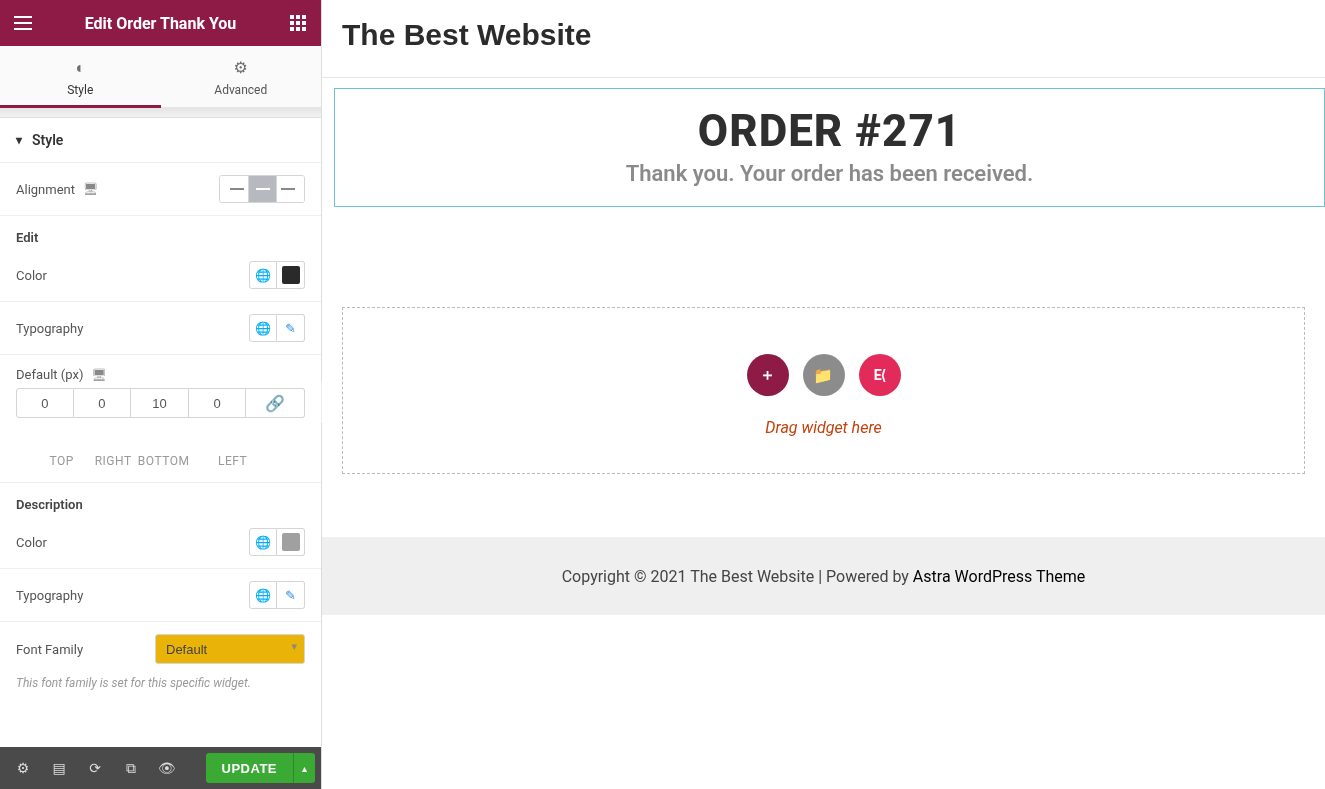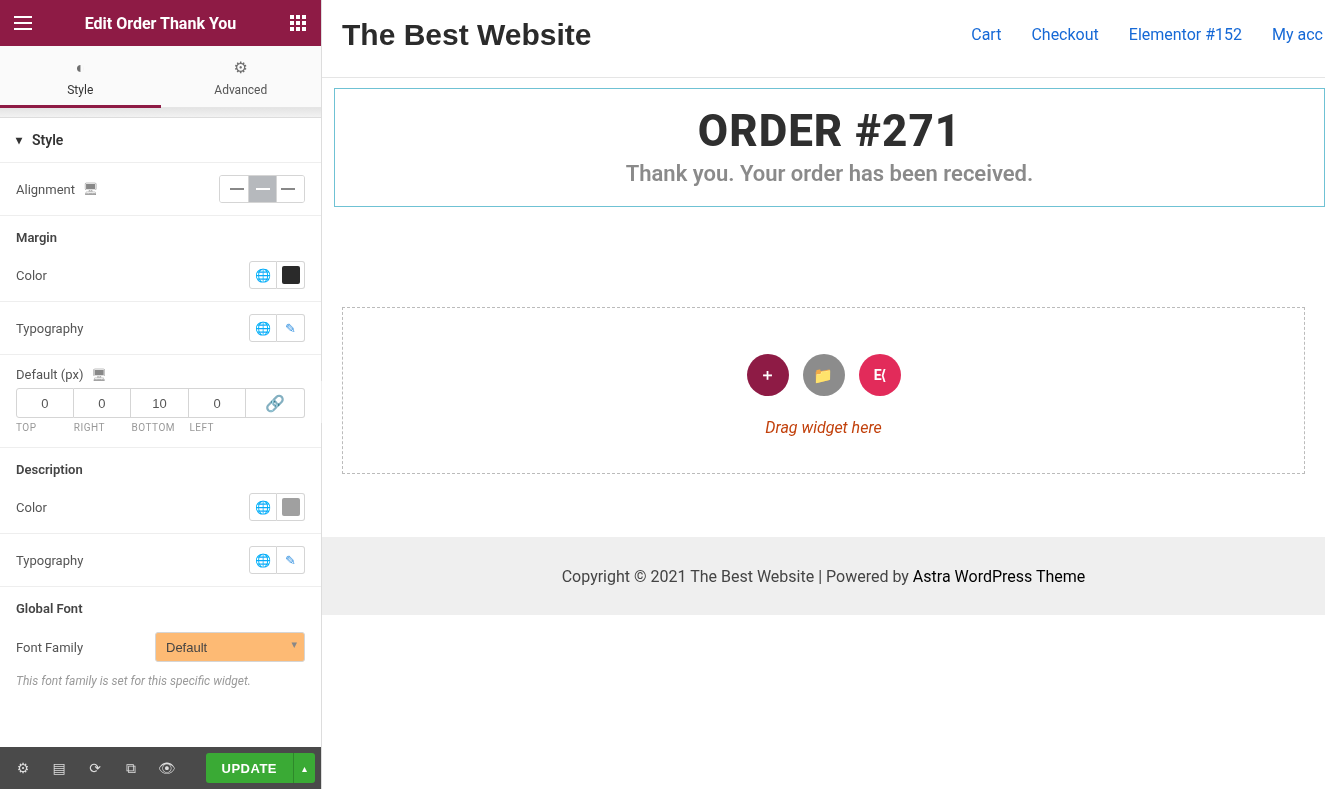--- a/index.html
+++ b/index.html
@@ -54,25 +54,25 @@
 
   .margin-label{ padding:12px 16px 6px; font-size:13px; color:#555; display:flex; align-items:center; gap:8px;}
   .margin-inputs{ display:flex; padding:0 16px 4px;}
   .margin-inputs .mcell{ flex:1;}
   .margin-inputs input{ width:100%; height:30px; border:1px solid #d5d5d5; text-align:center; font-size:13px; color:#555; outline:none;}
   .margin-inputs .mcell + .mcell input{ border-left:none;}
   .margin-inputs .link-cell{ flex:1; border:1px solid #d5d5d5; border-left:none; height:30px; display:flex; align-items:center; justify-content:center; color:#666; cursor:pointer;}
   .margin-inputs .mcell:first-child input{ border-radius:3px 0 0 3px;}
   .margin-inputs .link-cell{ border-radius:0 3px 3px 0;}
   .margin-sublabels{ display:flex; padding:0 16px 14px;}
-  .margin-sublabels span{ flex:1; text-align:left; font-size:10px; color:#999; letter-spacing:0.5px;}
+  .margin-sublabels span{ flex:1; text-align:right; font-size:12px; color:#999; letter-spacing:0.5px;margin-top:32px;}
   .margin-block{ border-bottom:1px solid #eee;}
 
   .select-wrap{ position:relative;}
-  .select-wrap select{ width:150px; height:30px; border:1px solid #d5d5d5; border-radius:3px; background:#fdba74; padding:0 24px 0 10px; font-size:13px; color:#444; appearance:none; -webkit-appearance:none; outline:none; cursor:pointer;}
+  .select-wrap select{ width:150px; height:30px; border:1px solid #d5d5d5; border-radius:3px; background:#eab308; padding:0 24px 0 10px; font-size:13px; color:#444; appearance:none; -webkit-appearance:none; outline:none; cursor:pointer;}
   .select-wrap::after{ content:"▾"; position:absolute; right:8px; top:6px; font-size:11px; color:#888; pointer-events:none;}
 
   .hint{ padding:0 16px 16px; font-size:12px; color:#9a9a9a; font-style:italic;}
 
   
   .panel-footer{ height:42px; background:#4a4a4a; display:flex; align-items:center; padding:0 6px; gap:2px;}
   .footer-icon{ width:34px; height:34px; display:flex; align-items:center; justify-content:center; color:#ddd; font-size:14px; cursor:pointer;}
   .footer-spacer{flex:1;}
   .update-wrap{ display:flex;}
   .update-btn{ background:#3aaa35; color:#fff; border:none; height:30px; padding:0 16px; font-size:13px; font-weight:600; letter-spacing:0.5px; cursor:pointer; border-radius:3px 0 0 3px;}
@@ -163,21 +163,21 @@
           <div class="seg active">
               <div class="seg-bar"></div>
             </div>
           <div class="seg seg-right">
               <div class="seg-bar"></div>
             </div>
         </div>
       </div>
     </div>
 
-    <div class="section-title">Margin</div>
+    <div class="section-title">Edit</div>
 
     <div class="ctrl">
       <div class="ctrl-row">
         <span>Color</span>
         <div class="color-btns">
           <div class="icon-btn">
               <span>🌐</span>
             </div>
           <div class="icon-btn">
               <div class="swatch dark"></div>
@@ -246,21 +246,20 @@
           <div class="icon-btn">
               <span>🌐</span>
             </div>
           <div class="icon-btn pencil">
               <span>✎</span>
             </div>
         </div>
       </div>
     </div>
 
-    <div class="section-title">Global Font</div>
 
     <div class="ctrl" style="border-bottom:none">
       <div class="ctrl-row">
         <span>Font Family</span>
         <div class="select-wrap">
           <select>
             <option>Default</option>
           </select>
         </div>
       </div>
@@ -295,26 +294,20 @@
   </div>
 
   <div class="collapse-handle">
     <span>‹</span>
   </div>
 </div>
 
 <div class="preview">
   <div class="site-header">
     <div class="site-title">The Best Website</div>
-    <div class="nav">
-      <a>Cart</a>
-      <a>Checkout</a>
-      <a>Elementor #152</a>
-      <a>My acc</a>
-    </div>
   </div>
 
   <div class="order-box">
     <h1>ORDER #271</h1>
     <div class="thanks">Thank you. Your order has been received.</div>
   </div>
 
   <div class="drop-zone">
     <div class="dz-btns">
       <div class="circle-btn cb-add">

